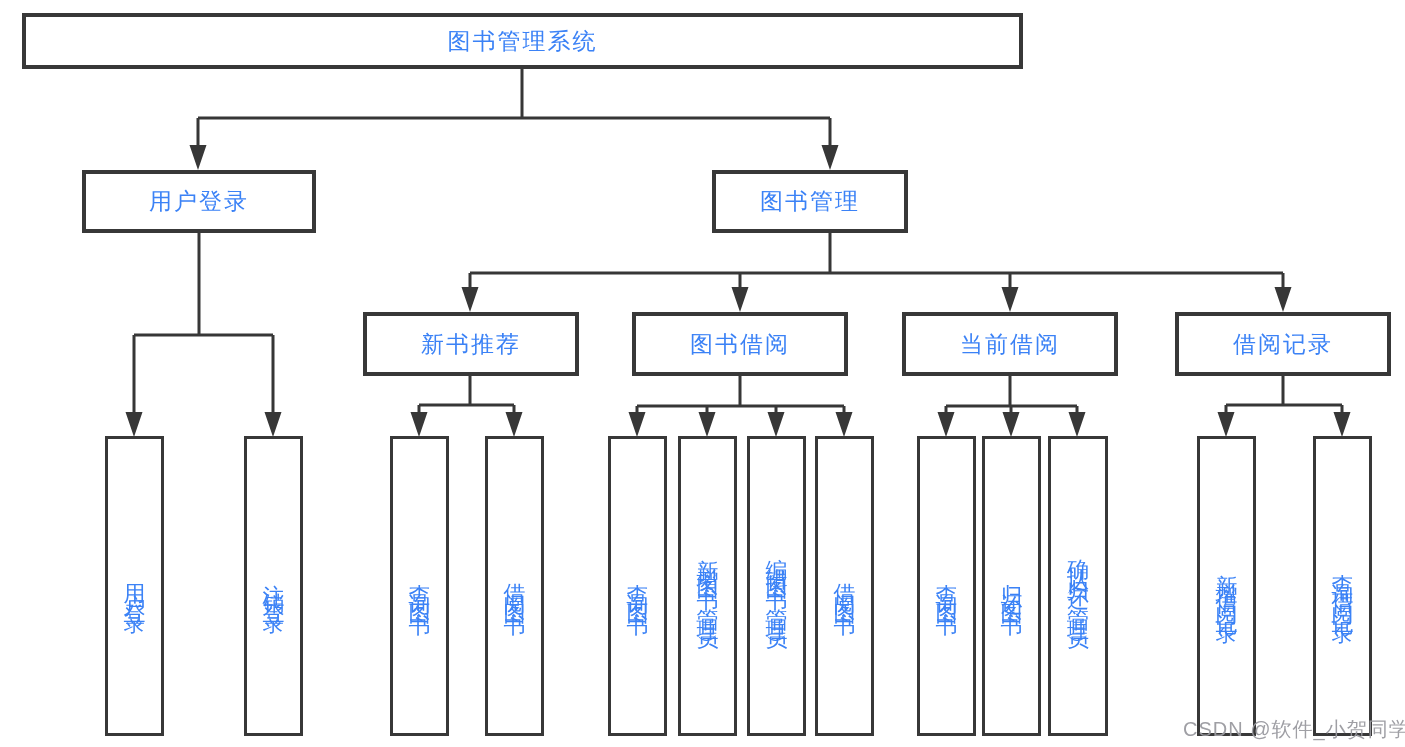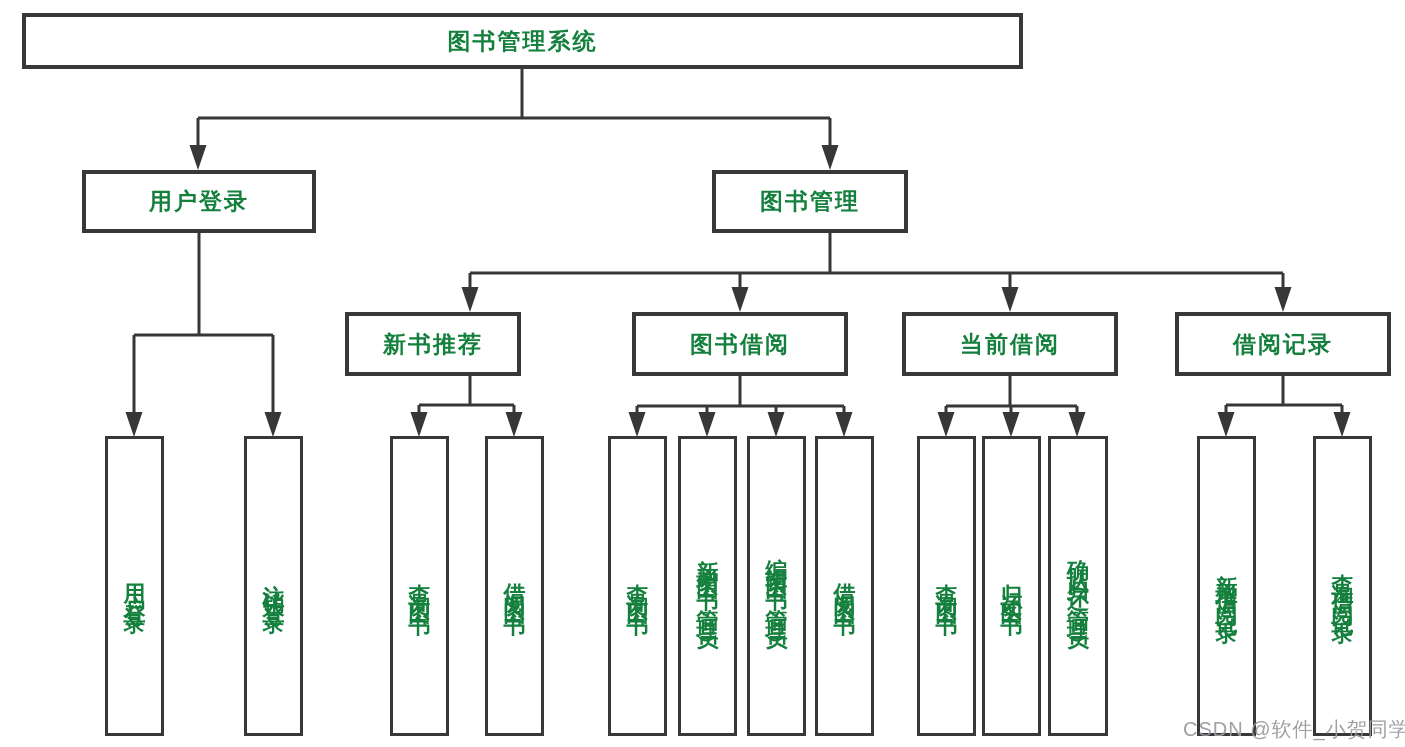--- a/index.html
+++ b/index.html
@@ -4,21 +4,21 @@
 <style>
   html,body{margin:0;padding:0;background:#ffffff;}
   .canvas{
     position:relative;width:1405px;height:747px;background:#ffffff;
     font-family:"Liberation Sans",sans-serif;overflow:hidden;
   }
   .wires{position:absolute;left:0;top:0;width:1405px;height:747px;}
   .box{
     position:absolute;background:#ffffff;border:4px solid #383838;
     display:flex;align-items:center;justify-content:center;
-    color:#15803d;box-sizing:border-box;font-weight:bold;
+    color:#3b82f6;box-sizing:border-box;
   }
   .hlabel{font-size:23px;letter-spacing:2px;white-space:nowrap;}
   .leaf{top:436px;width:59px;height:300px;border-width:3px;}
   .vtext{
     writing-mode:vertical-rl;text-orientation:mixed;
     font-size:22px;letter-spacing:10px;line-height:1;white-space:nowrap;
   }
   .watermark{
     position:absolute;left:1183px;top:716px;
     font-size:20px;color:#9a9aa0;letter-spacing:1px;white-space:nowrap;
@@ -39,21 +39,21 @@
     <span class="hlabel">图书管理系统</span>
   </div>
 
   <div class="box" style="left:82px;top:170px;width:234px;height:63px">
     <span class="hlabel">用户登录</span>
   </div>
   <div class="box" style="left:712px;top:170px;width:196px;height:63px">
     <span class="hlabel">图书管理</span>
   </div>
 
-  <div class="box" style="left:345px;top:312px;width:176px;height:64px">
+  <div class="box" style="left:363px;top:312px;width:216px;height:64px">
     <span class="hlabel">新书推荐</span>
   </div>
   <div class="box" style="left:632px;top:312px;width:216px;height:64px">
     <span class="hlabel">图书借阅</span>
   </div>
   <div class="box" style="left:902px;top:312px;width:216px;height:64px">
     <span class="hlabel">当前借阅</span>
   </div>
   <div class="box" style="left:1175px;top:312px;width:216px;height:64px">
     <span class="hlabel">借阅记录</span>

